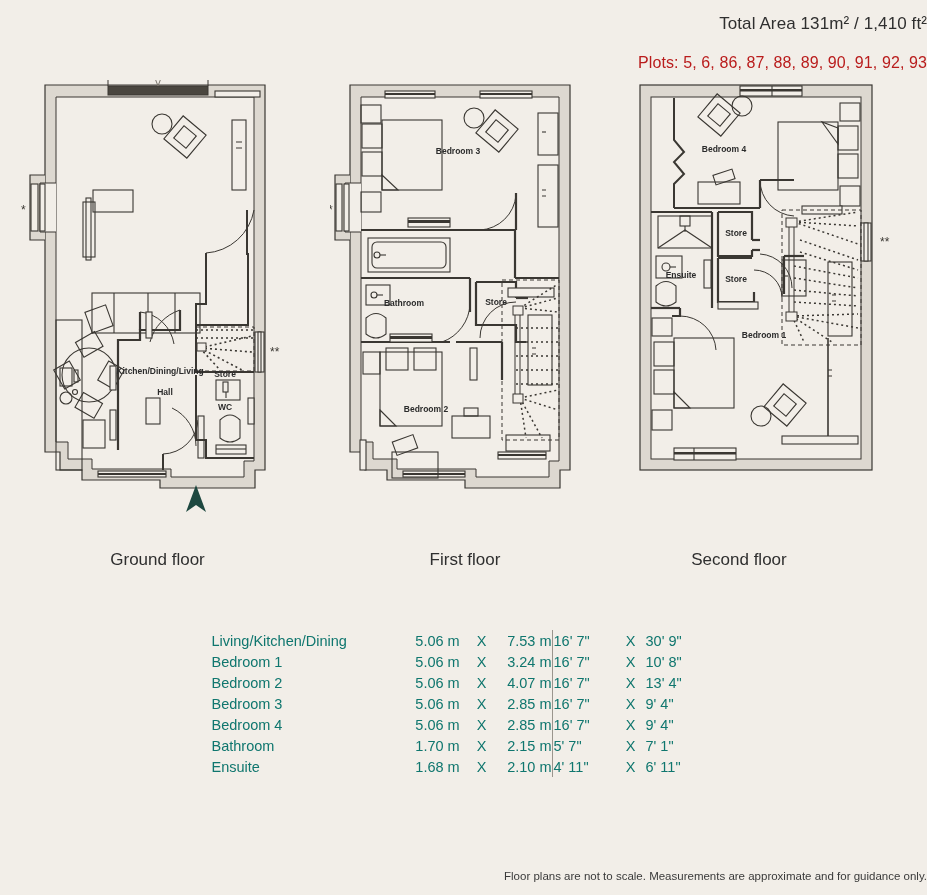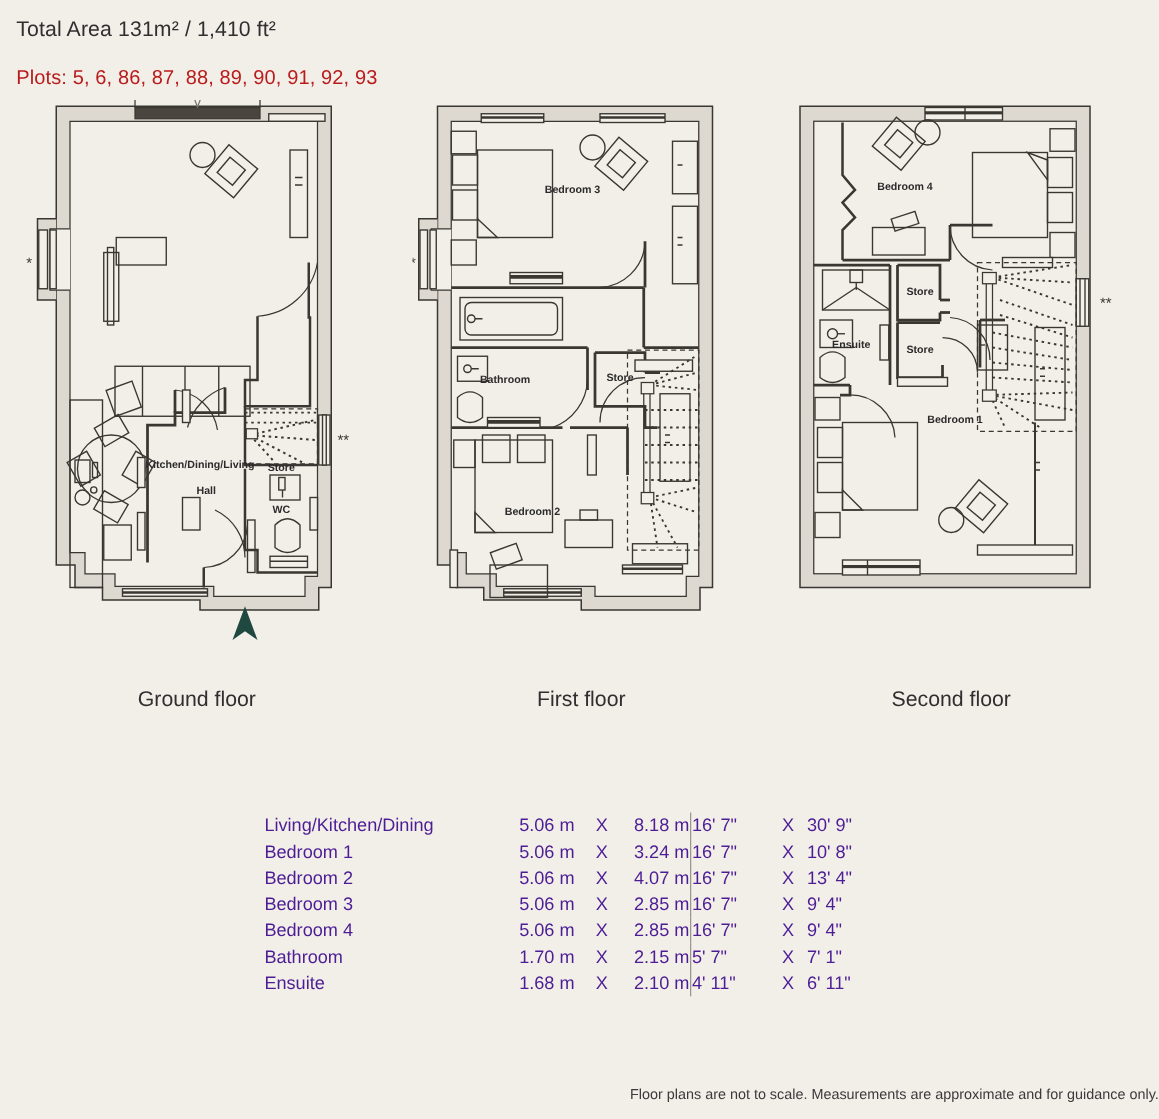--- a/index.html
+++ b/index.html
@@ -4,38 +4,38 @@
 <style>
   html,body{margin:0;padding:0;}
   body{
     width:927px;height:895px;
     background:#f2eee8;
     font-family:"Liberation Sans","DejaVu Sans",sans-serif;
     color:#2b2b2b;
     overflow:hidden;
     position:relative;
   }
-  .hdr{ text-align:left;margin-left:13px; }
+  .hdr{ text-align:right;margin-left:13px; }
   .hdr .total{ font-size:17px; color:#2f2f2f; padding-top:14px; letter-spacing:.1px;}
   .hdr .plots{ font-size:16px; color:#b91c1c; padding-top:20px; letter-spacing:.1px;}
 
   .plans{ position:relative; width:927px; height:470px; margin-top:8px;}
   .plan{ position:absolute; top:0;}
   .plan svg{ display:block; }
 
   .floorlabels{ position:relative; width:927px; height:36px;}
   .floorlabels span{
     position:absolute; font-size:17px; color:#2f2f2f; text-align:center;
   }
 
   table.dims{
     border-collapse:collapse;
-    margin:64px auto 0 auto;
+    margin:44px auto 0 auto;
     font-size:14.5px;
-    color:#4c1d95;
+    color:#0f766e;
   }
   table.dims td{ padding:2.5px 0; white-space:nowrap; vertical-align:baseline;}
   td.rname{ width:196px; padding-left:2px;}
   td.m1{ width:60px; text-align:center;}
   td.mx{ width:28px; text-align:center;}
   td.m2{ width:56px; text-align:right;}
   td.sep{ width:1px; border-left:1px solid #9a958d; padding:0 0 0 0;}
   td.f1{ width:62px; padding-left:18px;}
   td.fx{ width:30px; text-align:center;}
   td.f2{ width:70px; padding-left:2px;}
@@ -481,30 +481,30 @@
     <text x="49" y="198" text-anchor="middle" font-family="Liberation Sans, sans-serif" font-size="8.5" font-weight="bold" fill="#2b2b2b">Ensuite</text>
     <text x="132" y="258" text-anchor="middle" font-family="Liberation Sans, sans-serif" font-size="8.5" font-weight="bold" fill="#2b2b2b">Bedroom 1</text>
   </svg>
   </div>
 
 </div>
 
 <div class="floorlabels">
   <span style="left:60px; width:195px;">Ground floor</span>
   <span style="left:370px; width:190px;">First floor</span>
-  <span style="left:665px; width:192px;">Second floor</span>
+  <span style="left:643px; width:192px;">Second floor</span>
 </div>
 
 <table class="dims">
   <tbody>
     <tr>
       <td class="rname">Living/Kitchen/Dining</td>
       <td class="m1">5.06 m</td>
       <td class="mx">X</td>
-      <td class="m2">8.18 m</td>
+      <td class="m2">7.53 m</td>
       <td class="sep"></td>
       <td class="f1">16' 7"</td>
       <td class="fx">X</td>
       <td class="f2">30' 9"</td>
     </tr>
     <tr>
       <td class="rname">Bedroom 1</td>
       <td class="m1">5.06 m</td>
       <td class="mx">X</td>
       <td class="m2">3.24 m</td>

